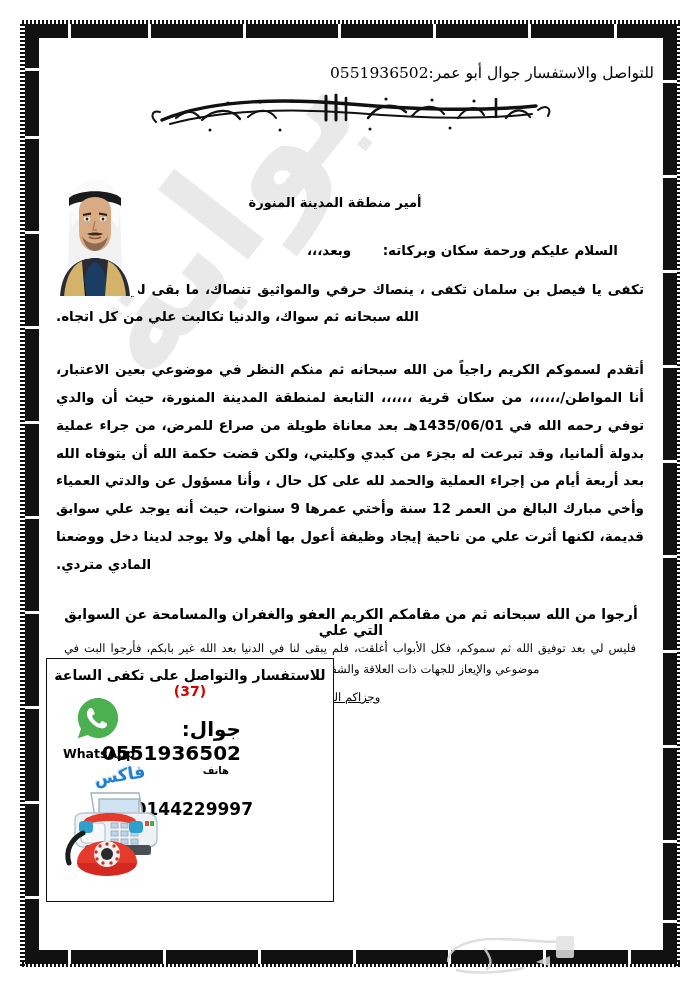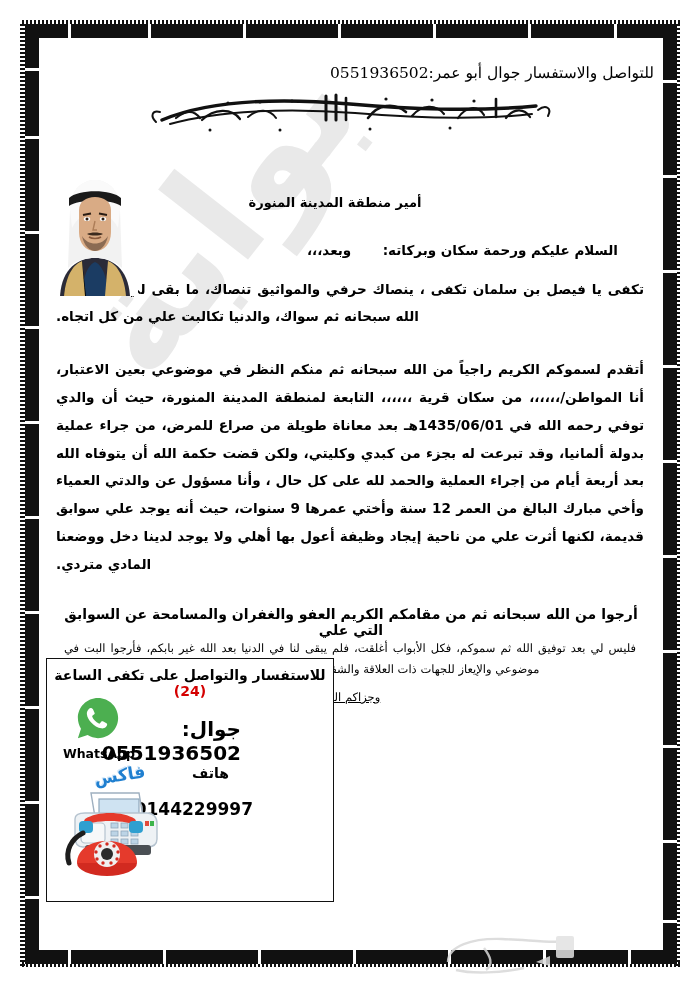--- a/index.html
+++ b/index.html
@@ -212,21 +212,21 @@
     font-family: "DejaVu Sans", "Liberation Sans", sans-serif;
     margin-top: 1px;
     margin-left: 8px;
   }
   #mobile-line {
     position: absolute; right: 92px; top: 58px;
     font-weight: bold; font-size: 20px; direction: rtl;
   }
   #tel-label {
     position: absolute; right: 104px; top: 106px;
-    font-weight: bold; font-size: 14px; direction: rtl;
+    font-weight: bold; font-size: 10px; direction: rtl;
   }
   #tel-number {
     position: absolute; right: 80px; top: 140px;
     font-weight: bold; font-size: 17px;
   }
   #fax-label {
     position: absolute; right: 188px; top: 106px;
     font-weight: bold; font-size: 17px;
     color: #1f7fd0;
     transform: rotate(-9deg);
@@ -391,21 +391,21 @@
     <div id="sign-block">
       <div class="submitted">قدمه</div>
       <div class="field">سجل مدني:</div>
       <div class="field">رقم جوال:</div>
       <div class="field">التوقيع</div>
     </div>
 
     <div id="contact-box">
       <div id="contact-title">
         <span>للاستفسار والتواصل على تكفى الساعة</span>
-        <span class="hours">(24)</span>
+        <span class="hours">(37)</span>
       </div>
 
       <div class="wa-wrap">
         <svg viewBox="0 0 64 64" width="46" height="46">
           <path d="M32 4 C16.5 4 4 16.5 4 32 c0 5.4 1.6 10.5 4.3 14.8 L4 60 l13.6 -4.2 C21.8 58.5 26.7 60 32 60 c15.5 0 28 -12.5 28 -28 S47.5 4 32 4 Z" fill="#4caf50"></path>
           <path d="M23 18 c-1.6 0 -3.2 .7 -4.3 2 c-1.4 1.6 -2.4 3.7 -2.2 6.3 c.3 4.6 3.3 9 6.4 12.3 c3.6 3.9 8.6 7.2 13.8 7.8 c2.6 .3 5 -.7 6.6 -2.2 c1 -1 1.5 -2.4 1.4 -3.7 c0 -.6 -.4 -1 -.9 -1.3 l-5 -2.6 c-.7 -.4 -1.6 -.2 -2.1 .4 l-1.9 2.4 c-.4 .5 -1 .7 -1.6 .4 c-2 -.9 -4 -2.4 -5.7 -4.2 c-1.6 -1.7 -2.8 -3.6 -3.5 -5.4 c-.2 -.6 0 -1.2 .5 -1.6 l2.3 -1.7 c.6 -.5 .8 -1.3 .5 -2 l-2.3 -5.1 c-.3 -.6 -.8 -.9 -1.4 -.9 Z" fill="#ffffff"></path>
         </svg>
         <div class="wa-label">WhatsApp</div>
       </div>
 

